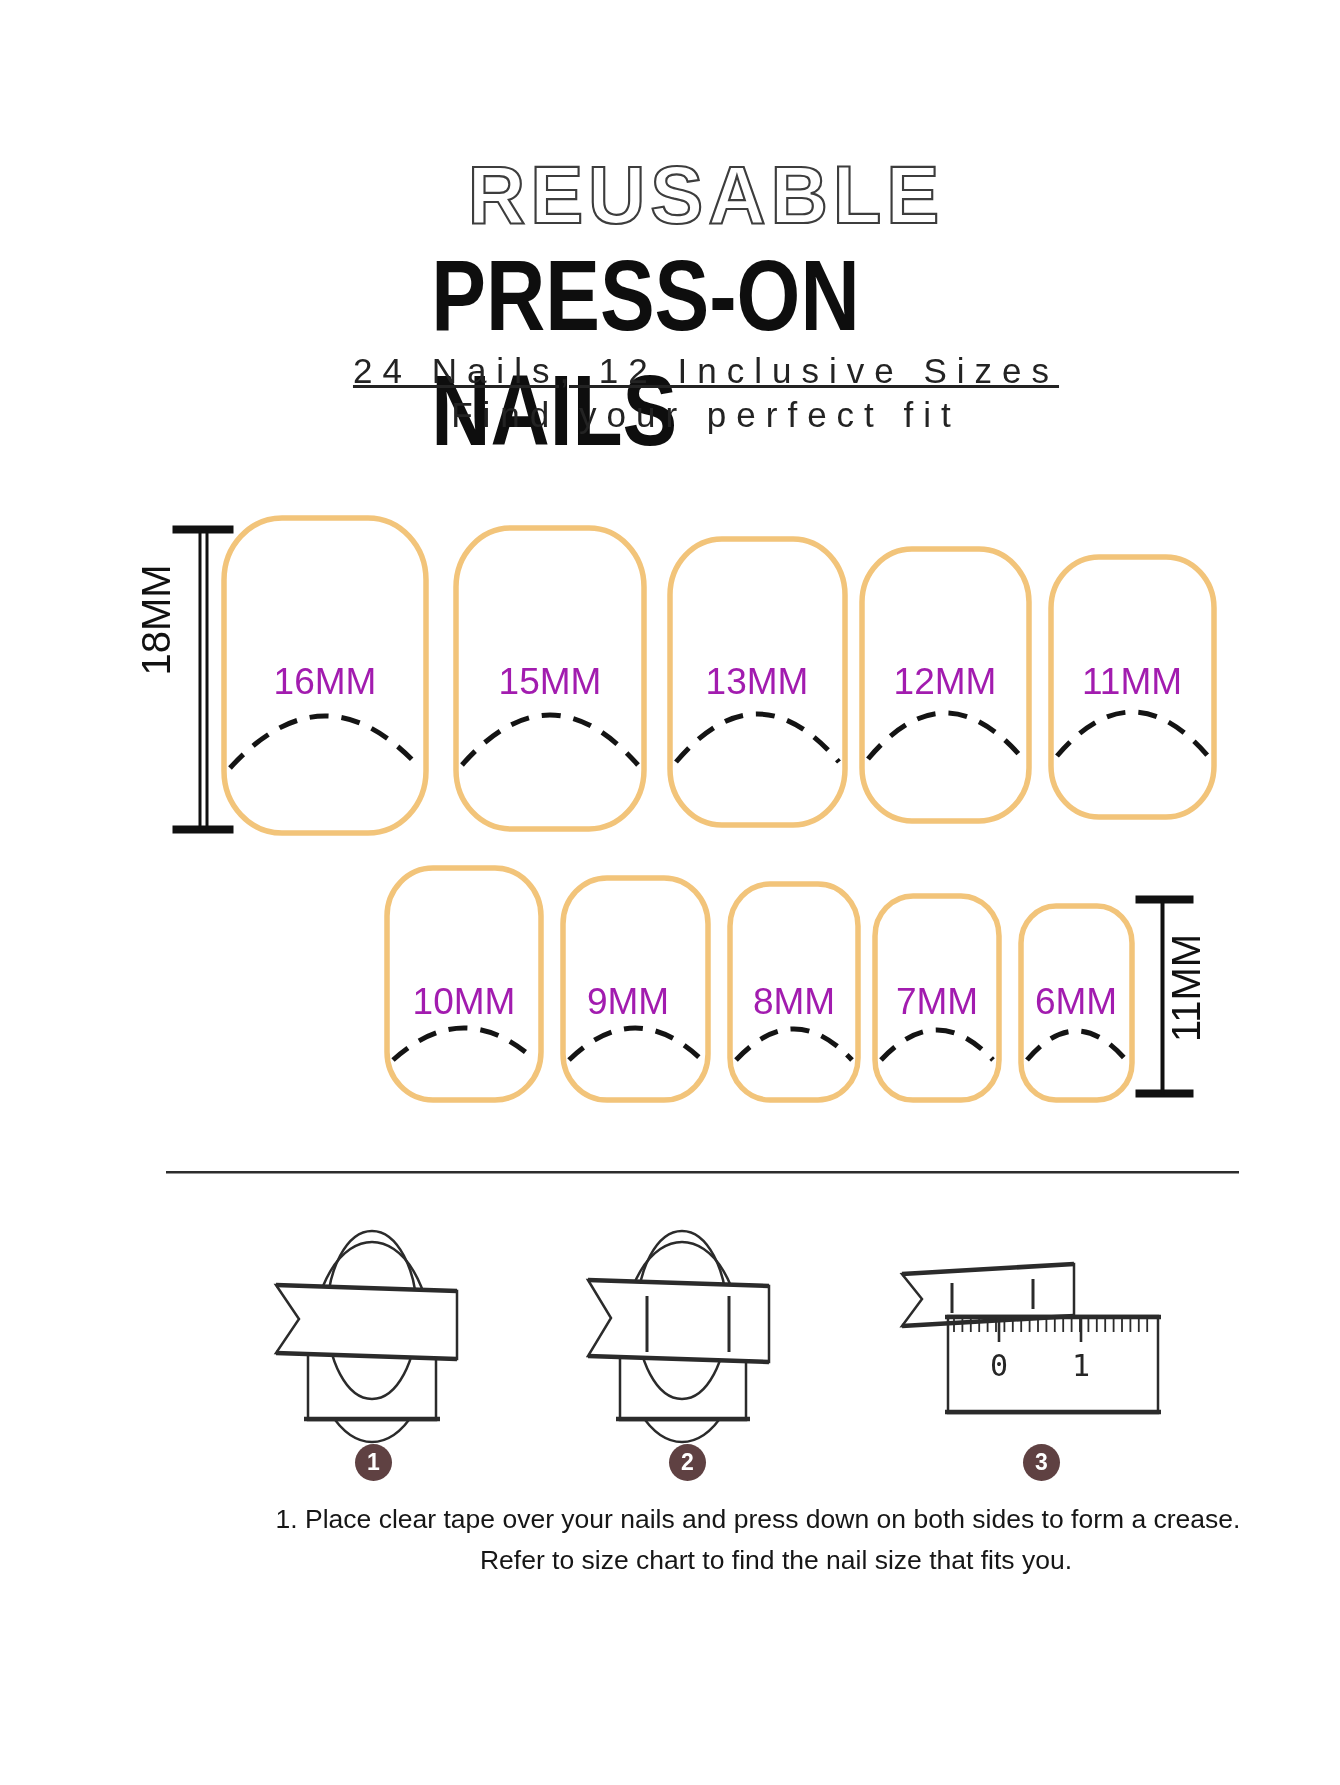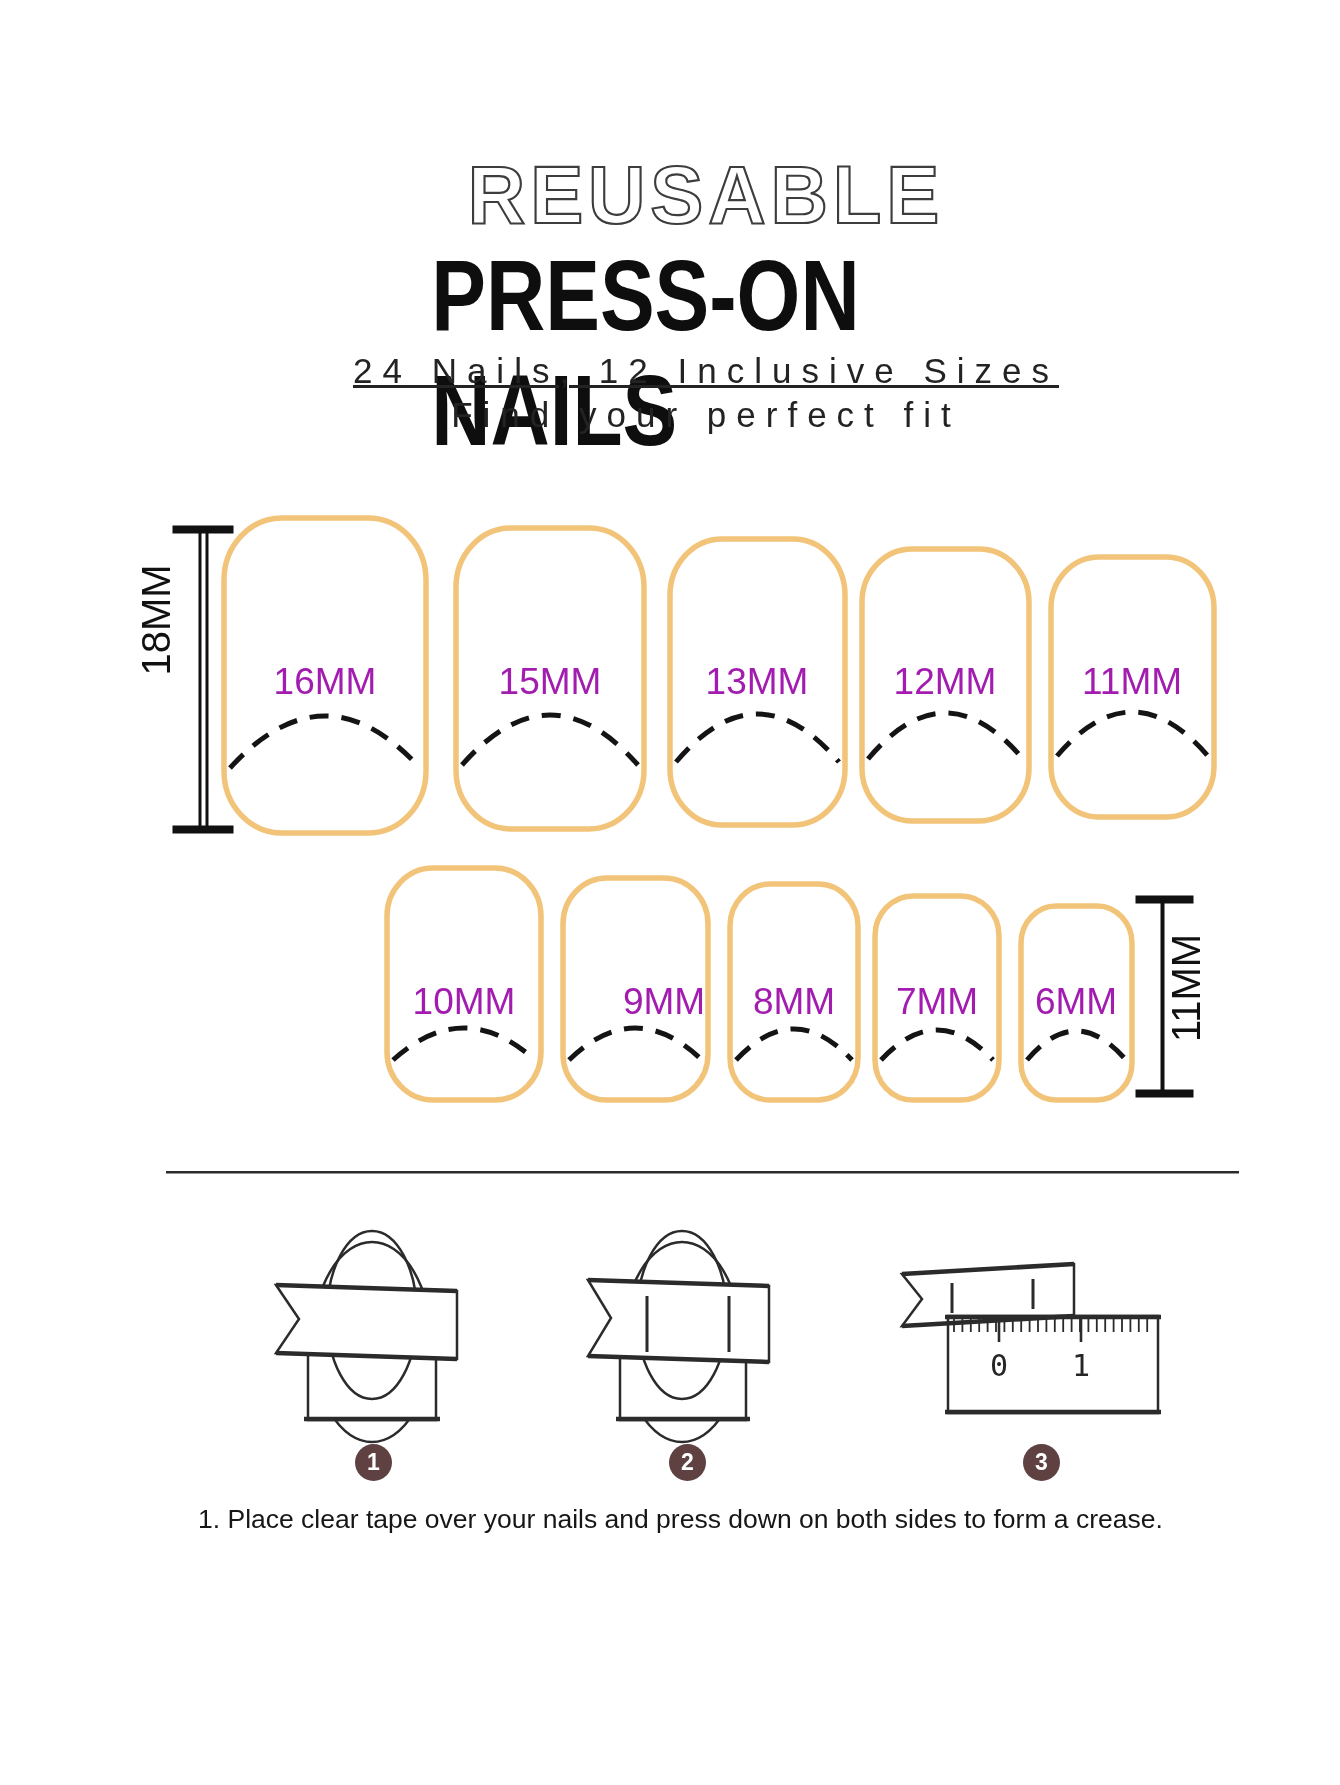--- a/index.html
+++ b/index.html
@@ -28,21 +28,21 @@
 
   
   .ruler-num{font-size:30px;color:#262626;font-family:"DejaVu Sans Mono", monospace;}
 
   
   .badge{width:37px;height:37px;border-radius:50%;background:var(--badge,#5f4142);
          color:#fff;font-size:23px;font-weight:700;text-align:center;line-height:37px;}
 
   
   #instructions{left:162px;top:1499px;width:1120px;font-size:26.5px;line-height:40.5px;color:#161616;}
-  .instr-line{white-space:nowrap;}
+  .instr-line{white-space:nowrap;text-align:center;}
   .instr-indent{padding-left:36px;}
 
   
   svg{position:absolute;left:0;top:0;}
   .nail{fill:none;stroke:var(--nail,#f2c47a);stroke-width:5.5px;}
   .smile{fill:none;stroke:#141414;stroke-width:5px;stroke-dasharray:19 13;}
   .ink{stroke:var(--ink,#2b2b2b);fill:none;stroke-width:2.5px;}
   .inkfill{stroke:var(--ink,#2b2b2b);fill:#ffffff;stroke-width:2.5px;}
   .thick{stroke:var(--ink,#2b2b2b);stroke-width:4.5px;fill:none;}
   .rulerline{stroke:#111;fill:#111;}
@@ -134,32 +134,33 @@
   <div class="abs ctr subtitle sub1">24 Nails, 12 Inclusive Sizes</div>
   <div class="abs ctr subtitle sub2">Find your perfect fit</div>
 
   <div class="abs ctr size-lbl row1-lbl" style="left:289px">16MM</div>
   <div class="abs ctr size-lbl row1-lbl" style="left:514px">15MM</div>
   <div class="abs ctr size-lbl row1-lbl" style="left:721px">13MM</div>
   <div class="abs ctr size-lbl row1-lbl" style="left:909px">12MM</div>
   <div class="abs ctr size-lbl row1-lbl" style="left:1096px">11MM</div>
 
   <div class="abs ctr size-lbl row2-lbl" style="left:428px">10MM</div>
-  <div class="abs ctr size-lbl row2-lbl" style="left:628px">9MM</div>
+  <div class="abs ctr size-lbl row2-lbl" style="left:592px">9MM</div>
   <div class="abs ctr size-lbl row2-lbl" style="left:758px">8MM</div>
   <div class="abs ctr size-lbl row2-lbl" style="left:901px">7MM</div>
   <div class="abs ctr size-lbl row2-lbl" style="left:1040px">6MM</div>
 
   <div class="abs vlabel" style="left:120px;top:620px">18MM</div>
   <div class="abs vlabel" style="left:1150px;top:988px">11MM</div>
 
   <div class="abs ctr ruler-num" style="left:963px;top:1348px">0</div>
   <div class="abs ctr ruler-num" style="left:1045px;top:1348px">1</div>
 
   <div class="abs badge" style="left:319px;top:1444px">1</div>
   <div class="abs badge" style="left:633px;top:1444px">2</div>
   <div class="abs badge" style="left:987px;top:1444px">3</div>
 
   <div class="abs" id="instructions">
     <div class="instr-line">1. Place clear tape over your nails and press down on both sides to form a crease.</div>
+    <div class="instr-line instr-indent">Refer to size chart to find the nail size that fits you.</div>
   </div>
 
 </div>
 
 </body></html>

